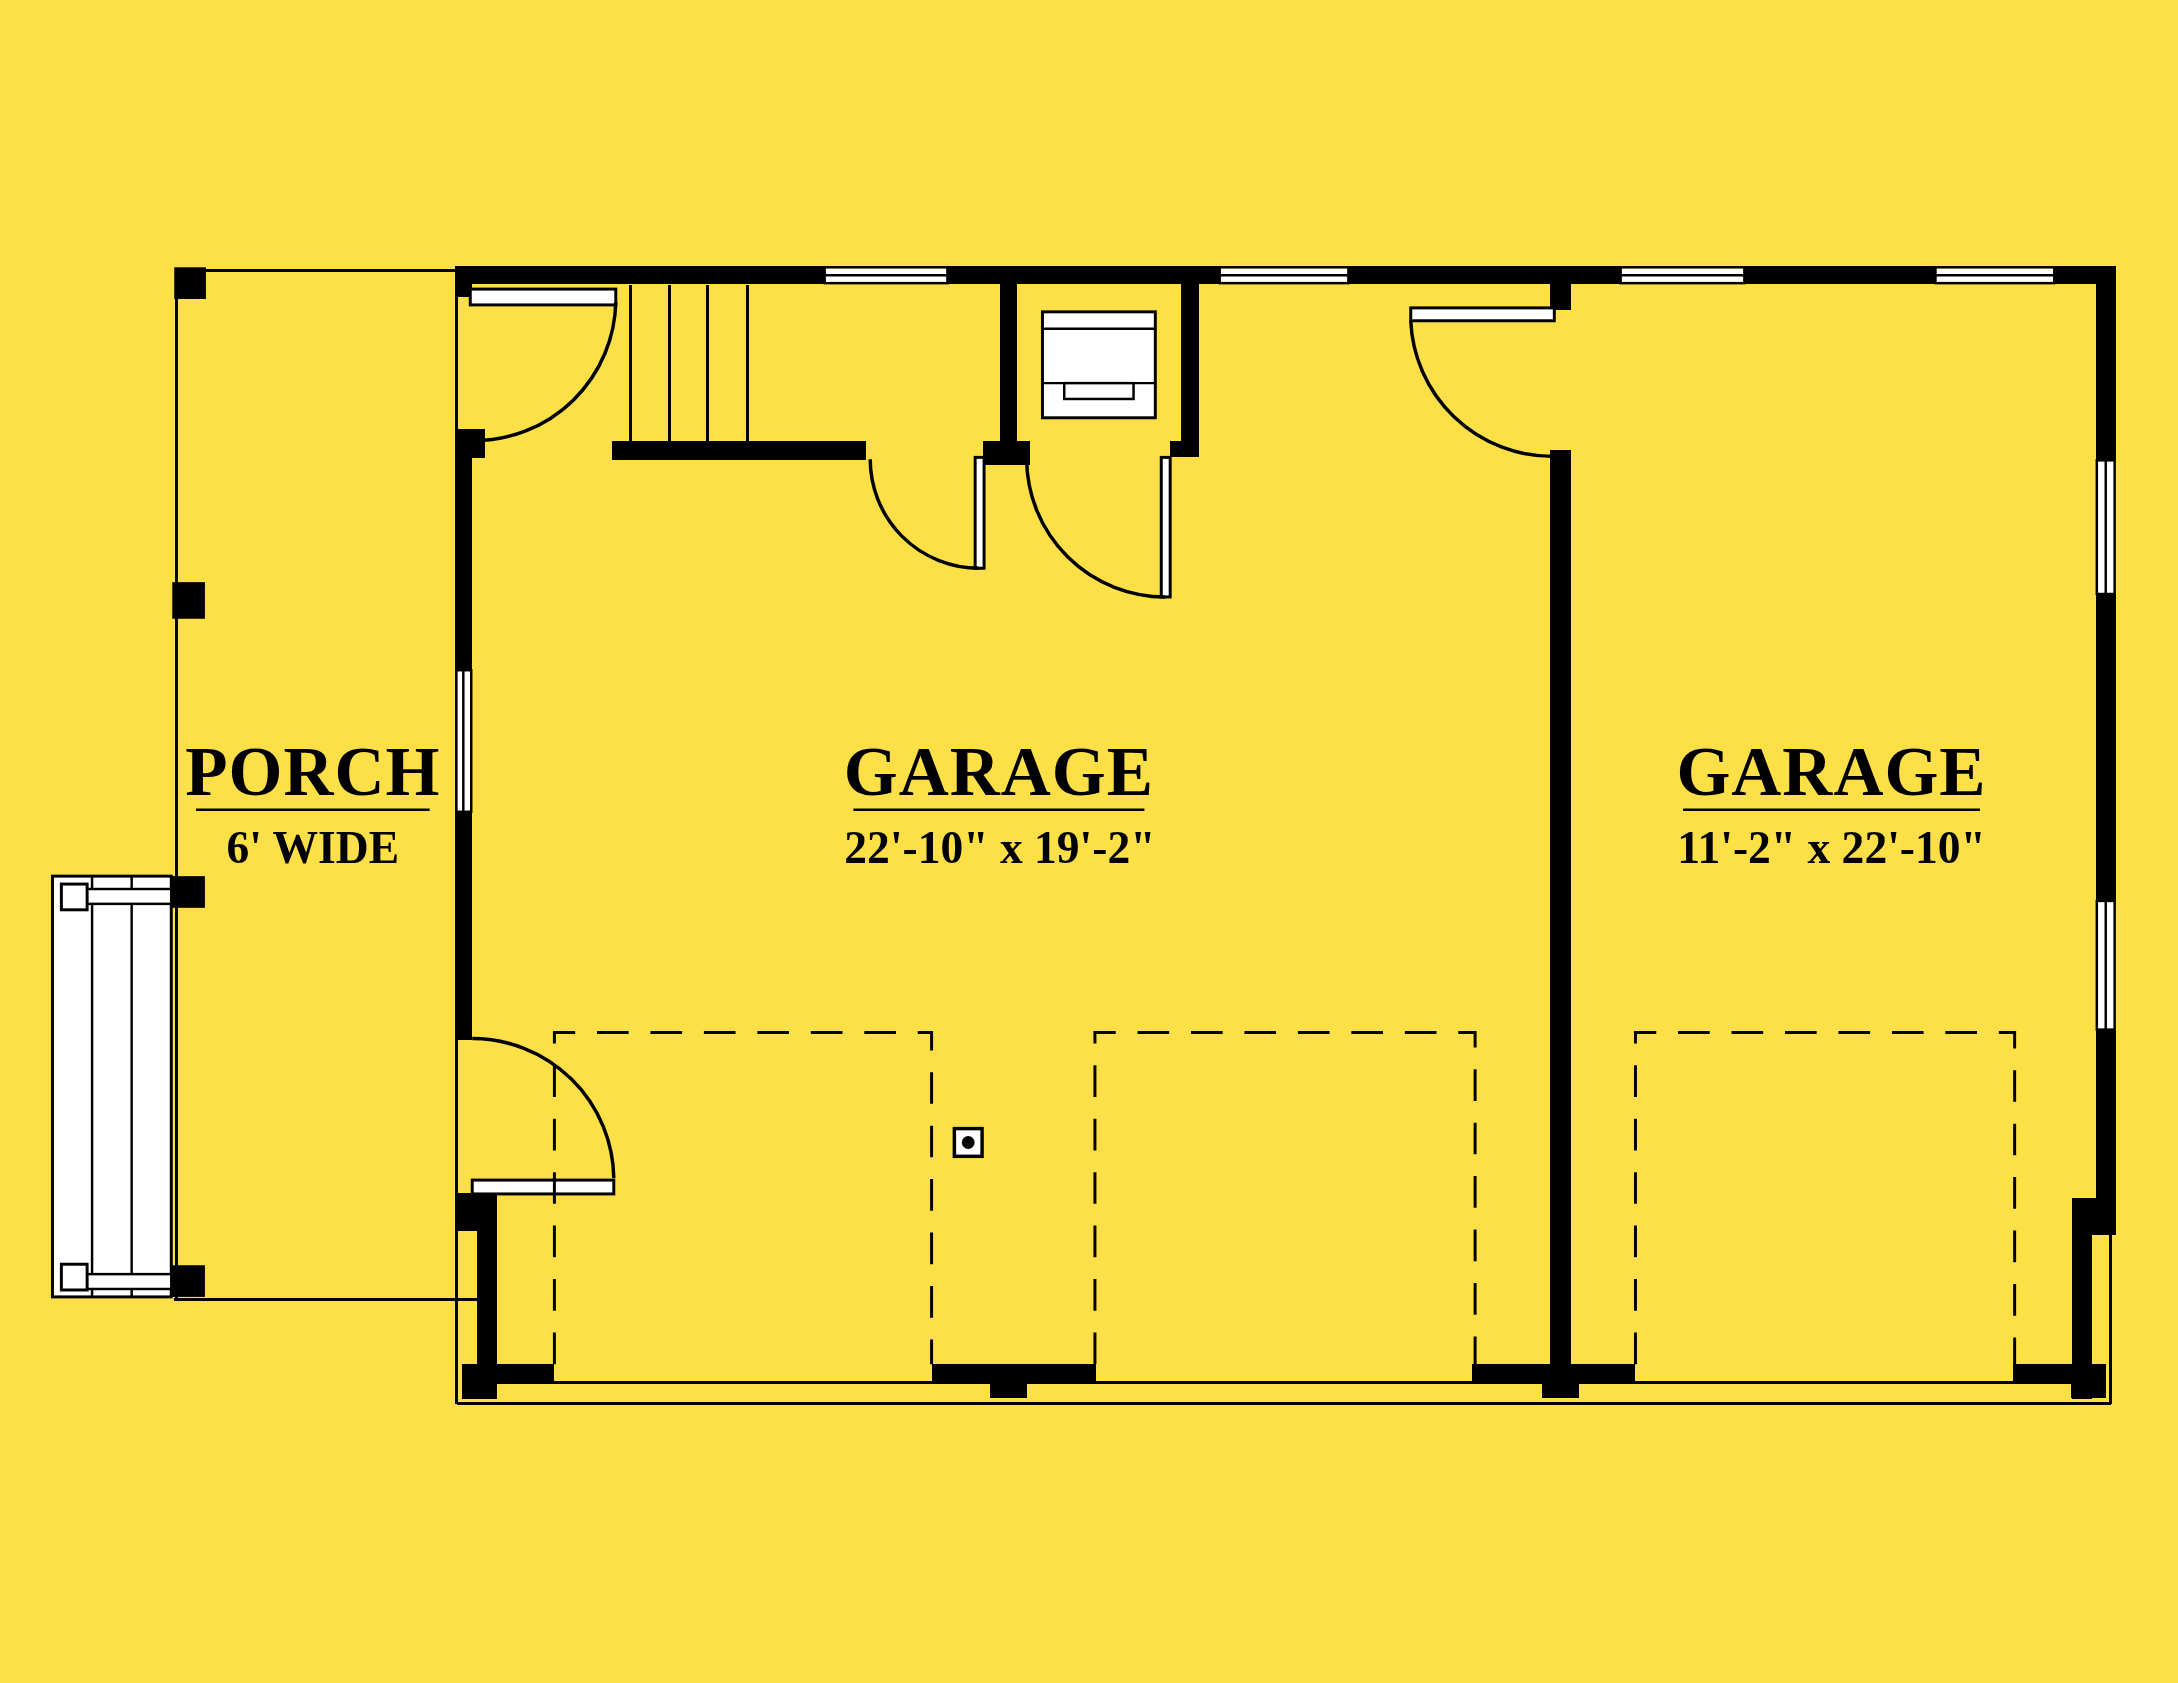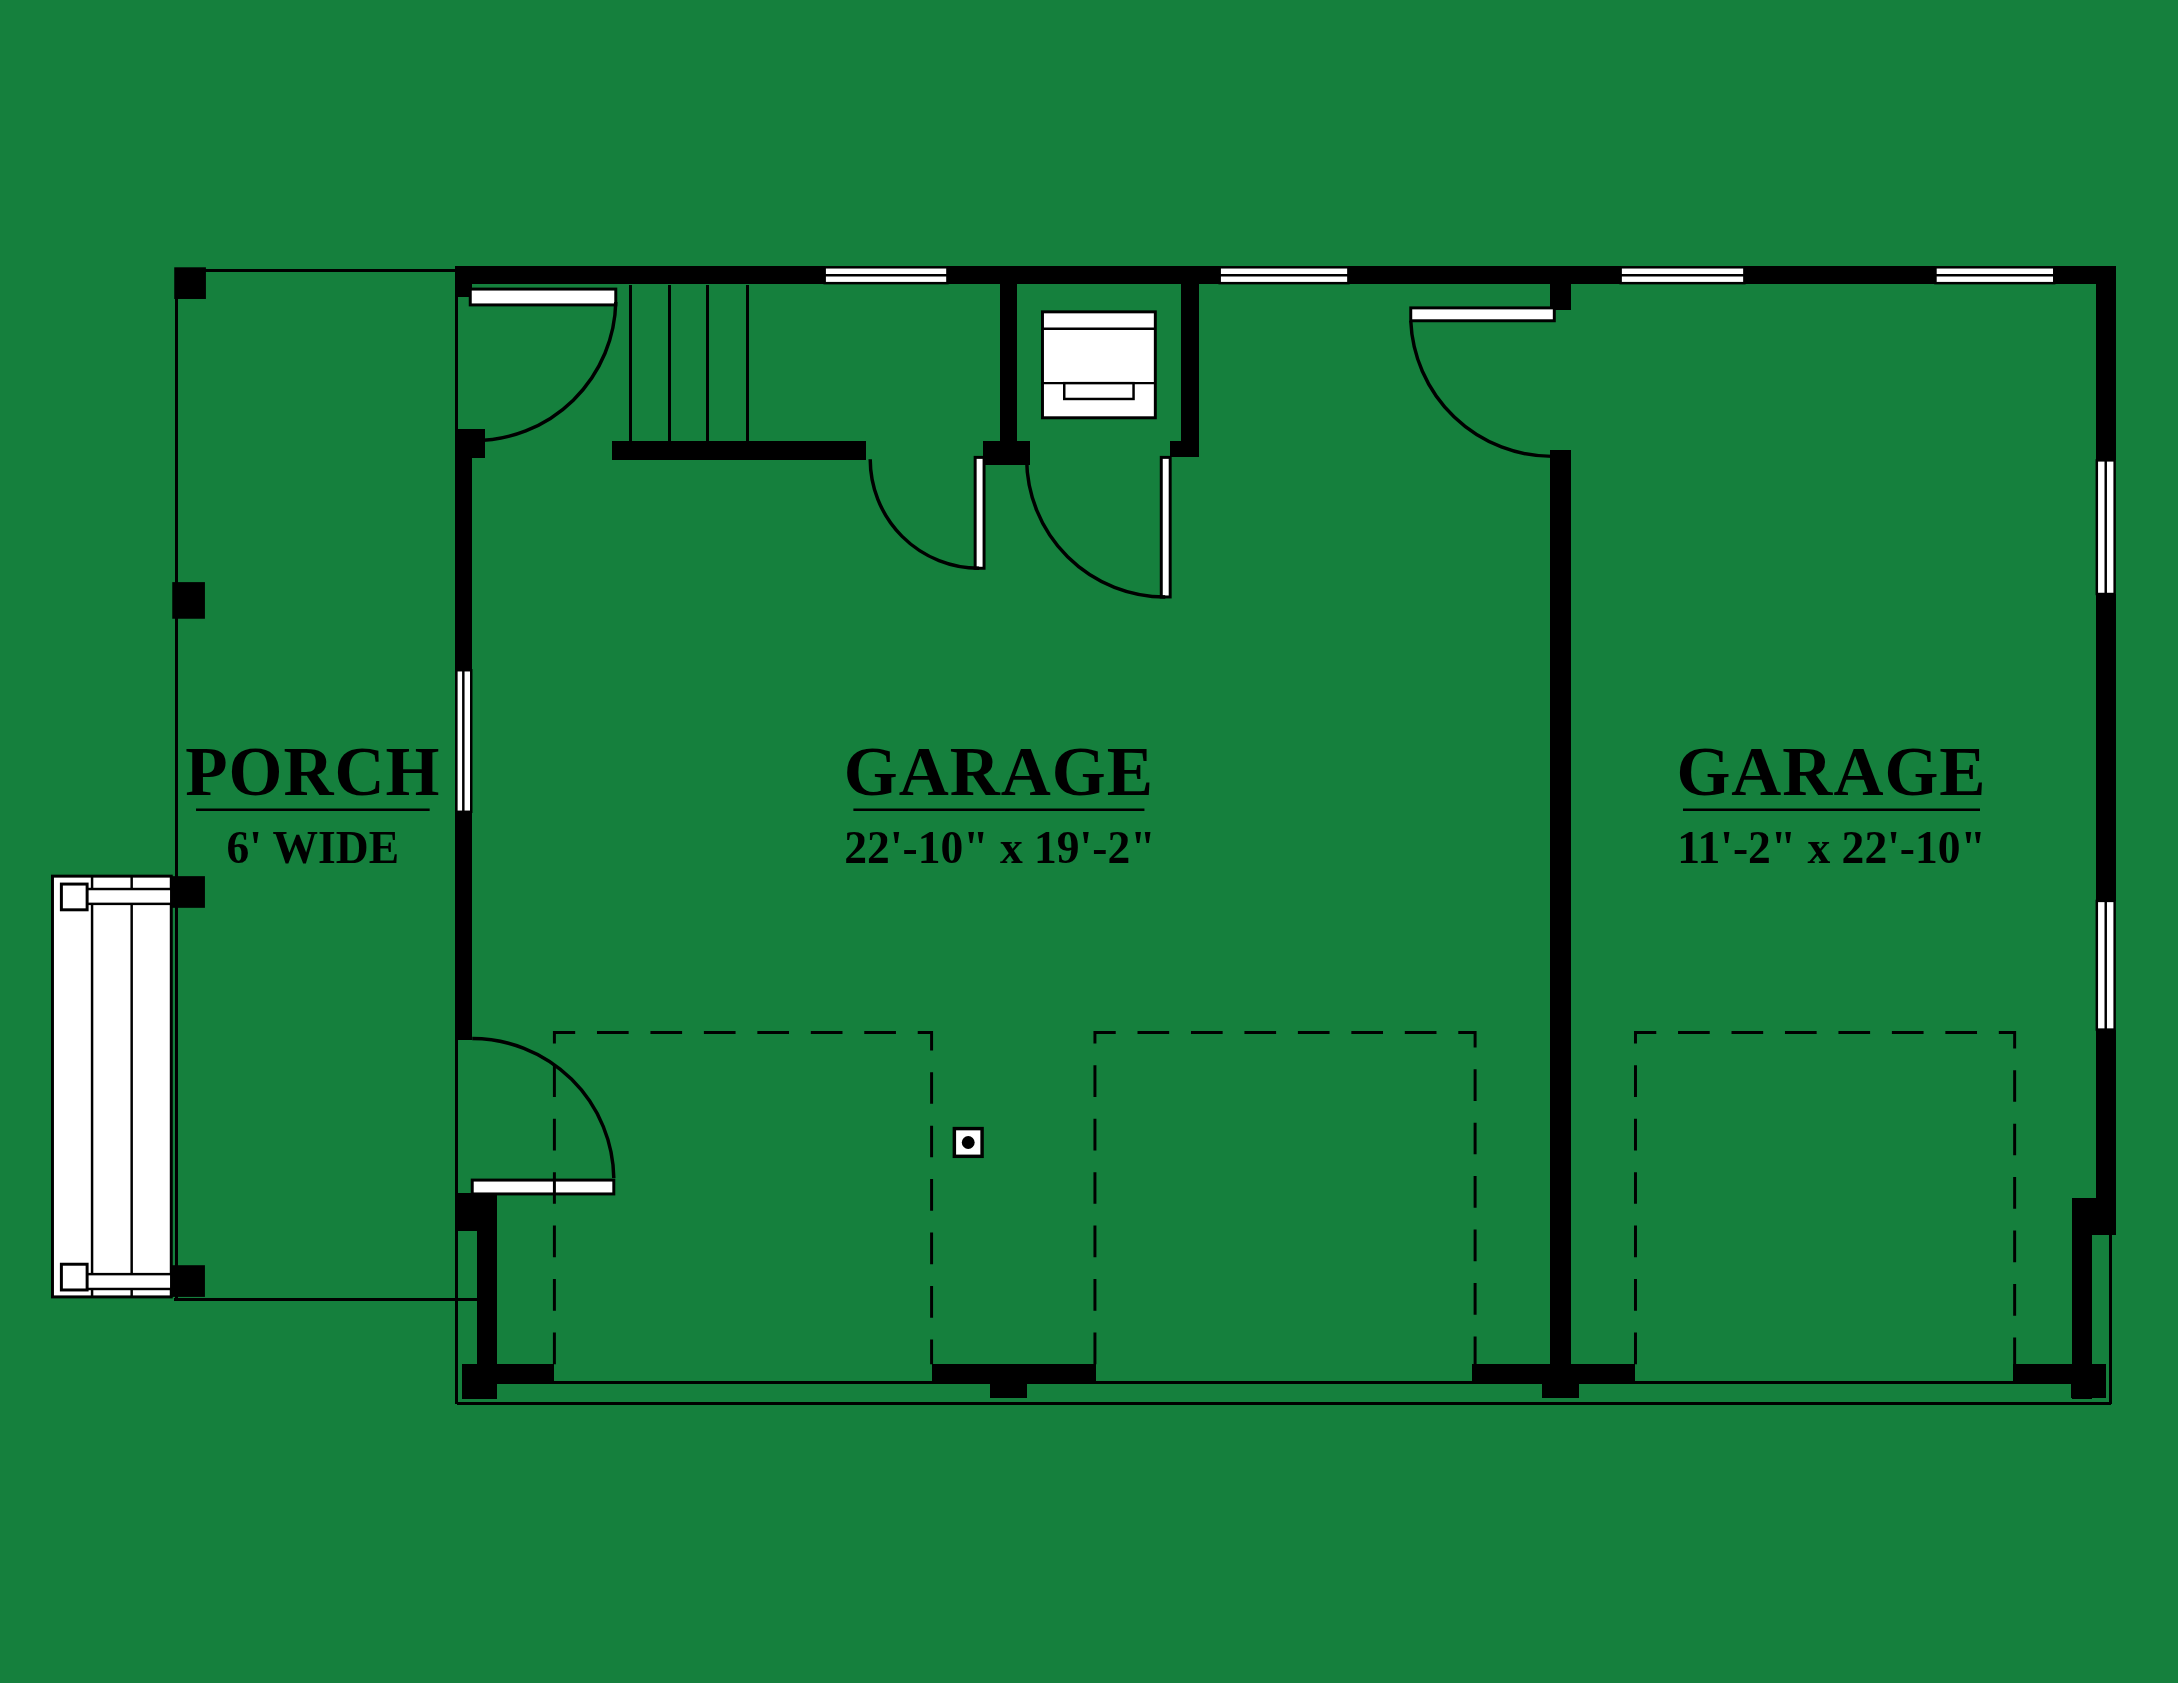--- a/index.html
+++ b/index.html
@@ -1,16 +1,16 @@
 <!DOCTYPE html>
 <html><head>
 <meta charset="utf-8">
 <style>
   html,body { margin:0; padding:0; background:#ffffff; }
-  .sheet { position:relative; width:2178px; height:1683px; background:#15803d; overflow:hidden;
+  .sheet { position:relative; width:2178px; height:1683px; background:#fde047; overflow:hidden;
            font-family:"Liberation Serif","DejaVu Serif",serif; }
   svg { position:absolute; inset:0; }
   .wall   { fill:#000; }
   .ln     { stroke:#000; stroke-width:3; }
   .thin   { stroke:#000; stroke-width:2.5; }
   .winbox { fill:#fff; stroke:#000; stroke-width:2.5; }
   .leaf   { fill:#fff; stroke:#000; stroke-width:3; }
   .arc    { fill:none; stroke:#000; stroke-width:3.5; }
   .dash   { fill:none; stroke:#000; stroke-width:3; stroke-dasharray:32 22; }
   .fix    { shape-rendering:crispEdges; }

